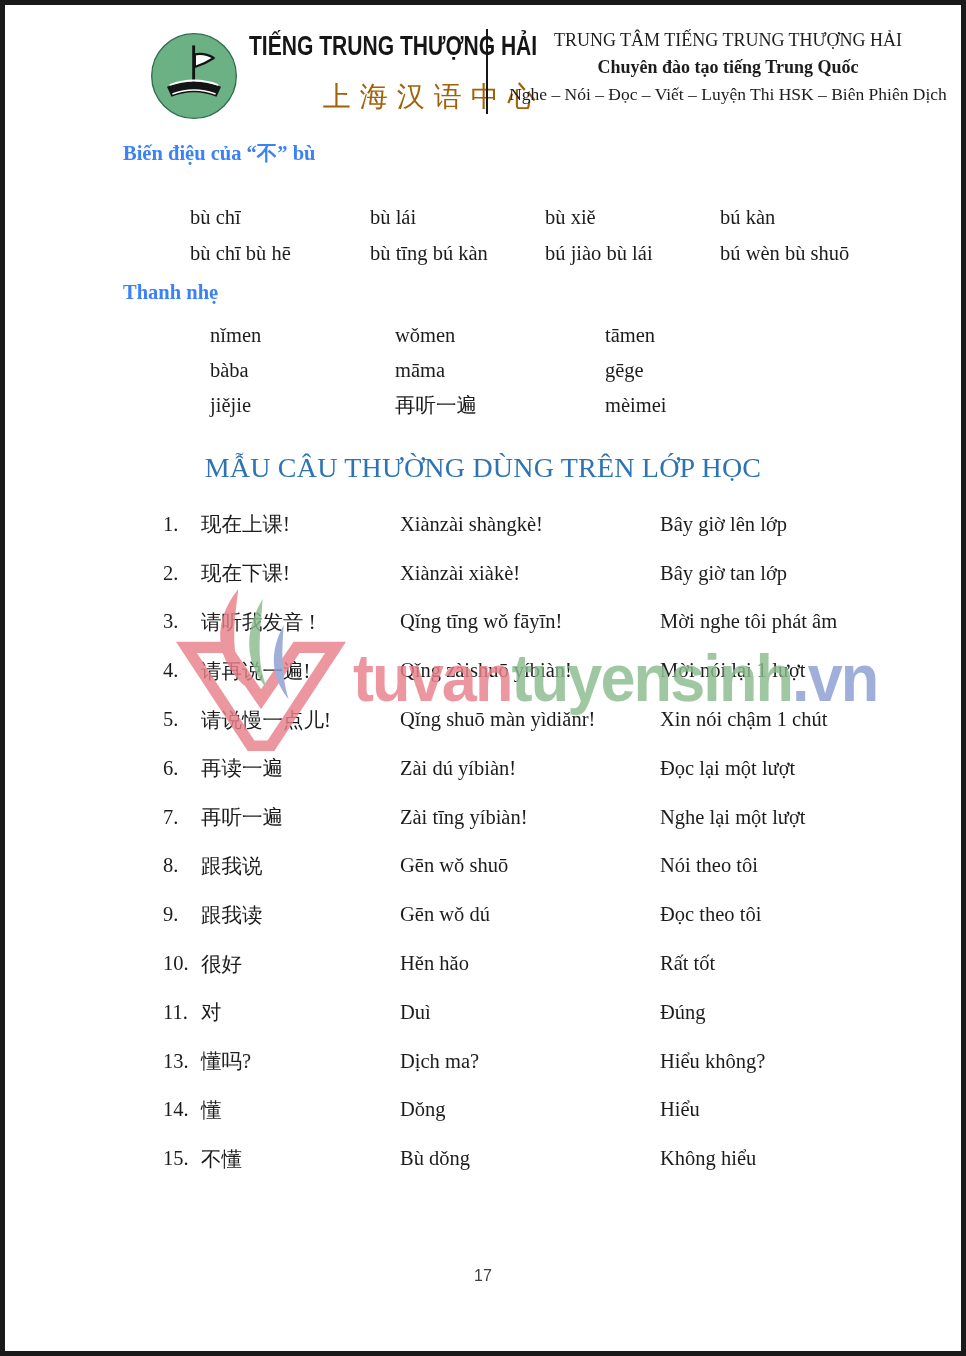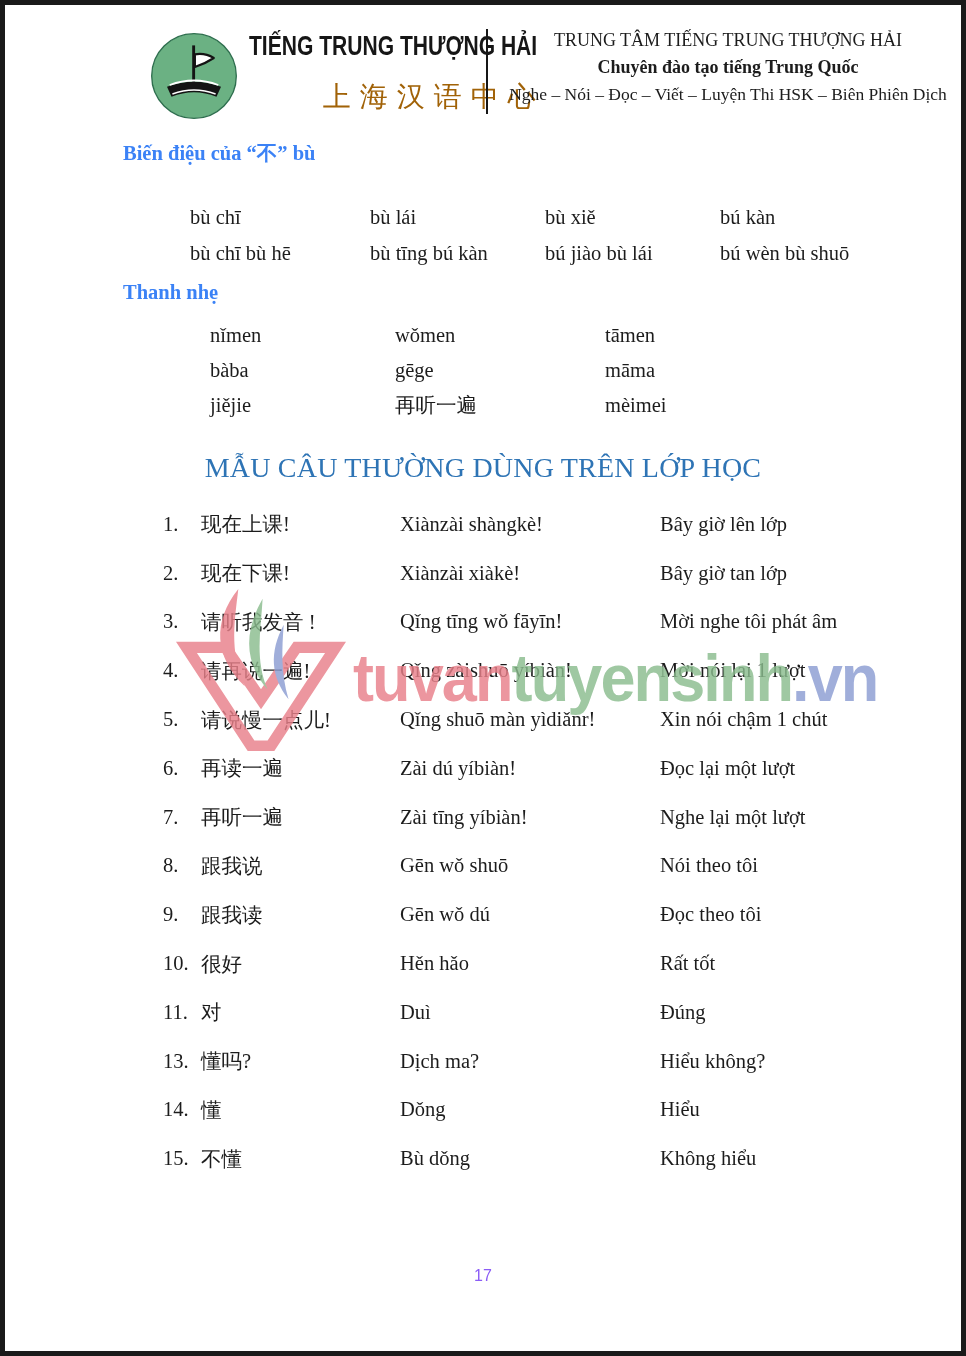--- a/index.html
+++ b/index.html
@@ -85,21 +85,21 @@
     margin-left: -6px; margin-top: 14px;
   }
   .wm-pink  { color: var(--watermark_pink,  #e9808a); }
   .wm-green { color: var(--watermark_green, #8abc8e); }
   .wm-blue  { color: var(--watermark_blue,  #8c9dd3); }
 
   
   .footer {
     position: absolute; left: 0; right: 0; top: 1262px;
     text-align: center; font-family: "Liberation Sans", sans-serif;
-    font-size: 16px; color: #8b5cf6;
+    font-size: 16px; color: #404040;
   }
 </style>
 </head>
 <body>
 
 <div class="page">
 
   <div class="header">
     <div class="logo-block">
       <svg class="logo-icon" viewBox="0 0 100 100">
@@ -147,23 +147,23 @@
   <div class="grid grid-3">
 
       <div class="grid-cell">nǐmen</div>
 
       <div class="grid-cell">wǒmen</div>
 
       <div class="grid-cell">tāmen</div>
 
       <div class="grid-cell">bàba</div>
 
+      <div class="grid-cell">māma</div>
+
       <div class="grid-cell">gēge</div>
-
-      <div class="grid-cell">māma</div>
 
       <div class="grid-cell">jiějie</div>
 
       <div class="grid-cell">再听一遍</div>
 
       <div class="grid-cell">mèimei</div>
     </div>
 
   <div class="table-title">MẪU CÂU THƯỜNG DÙNG TRÊN LỚP HỌC</div>
 

